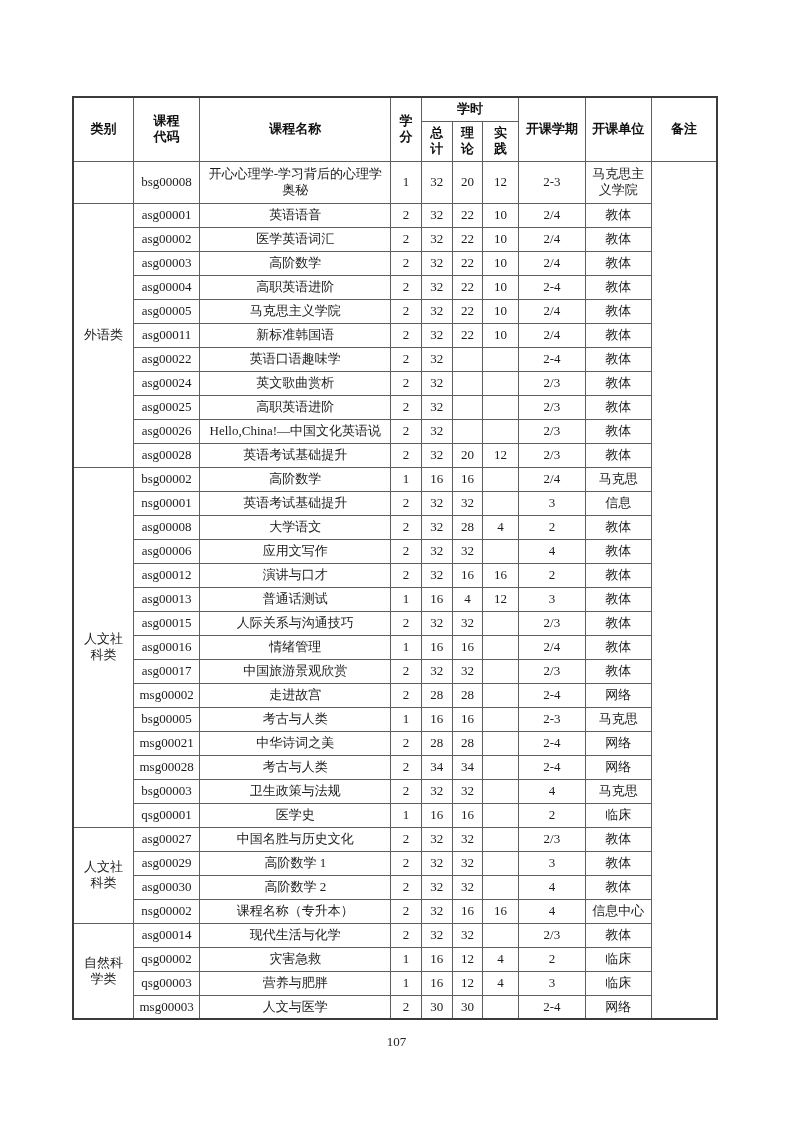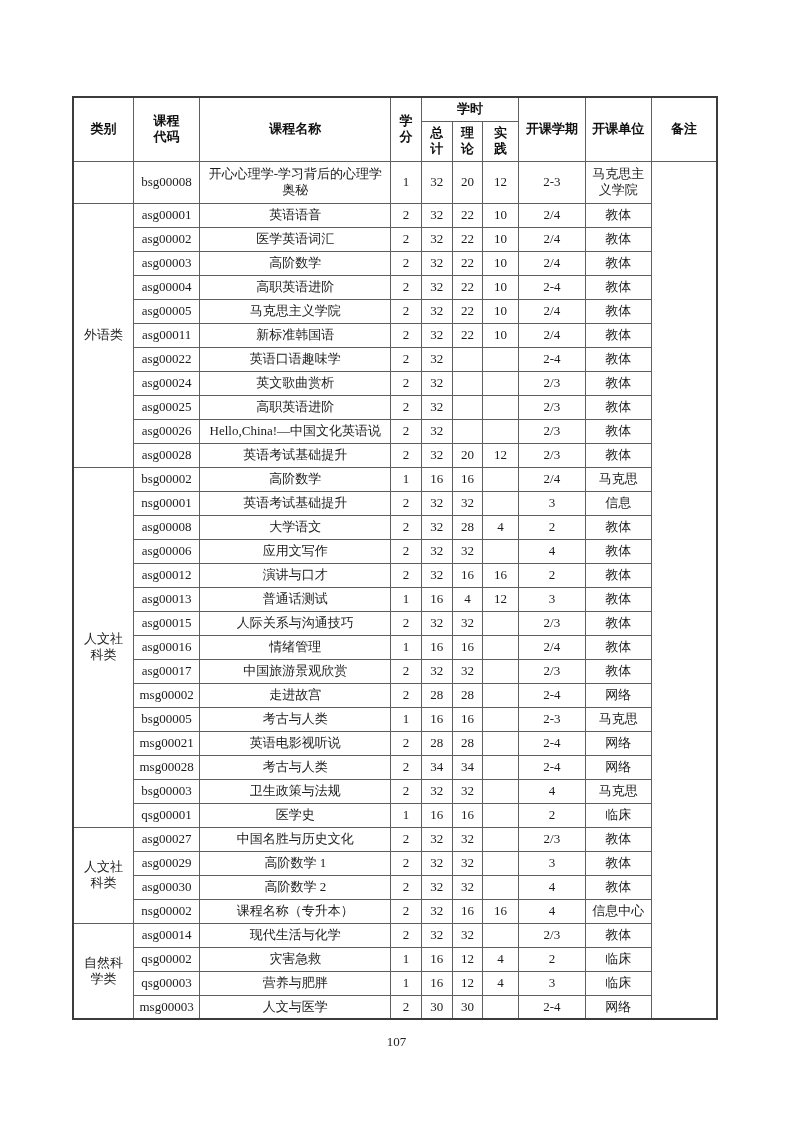--- a/index.html
+++ b/index.html
@@ -322,21 +322,21 @@
           <td class="name-cell">考古与人类</td>
           <td>1</td>
           <td>16</td>
           <td>16</td>
           <td></td>
           <td>2-3</td>
           <td>马克思</td>
         </tr>
         <tr>
           <td>msg00021</td>
-          <td class="name-cell">英语电影视听说</td>
+          <td class="name-cell">中华诗词之美</td>
           <td>2</td>
           <td>28</td>
           <td>28</td>
           <td></td>
           <td>2-4</td>
           <td>网络</td>
         </tr>
         <tr>
           <td>msg00028</td>
           <td class="name-cell">考古与人类</td>

